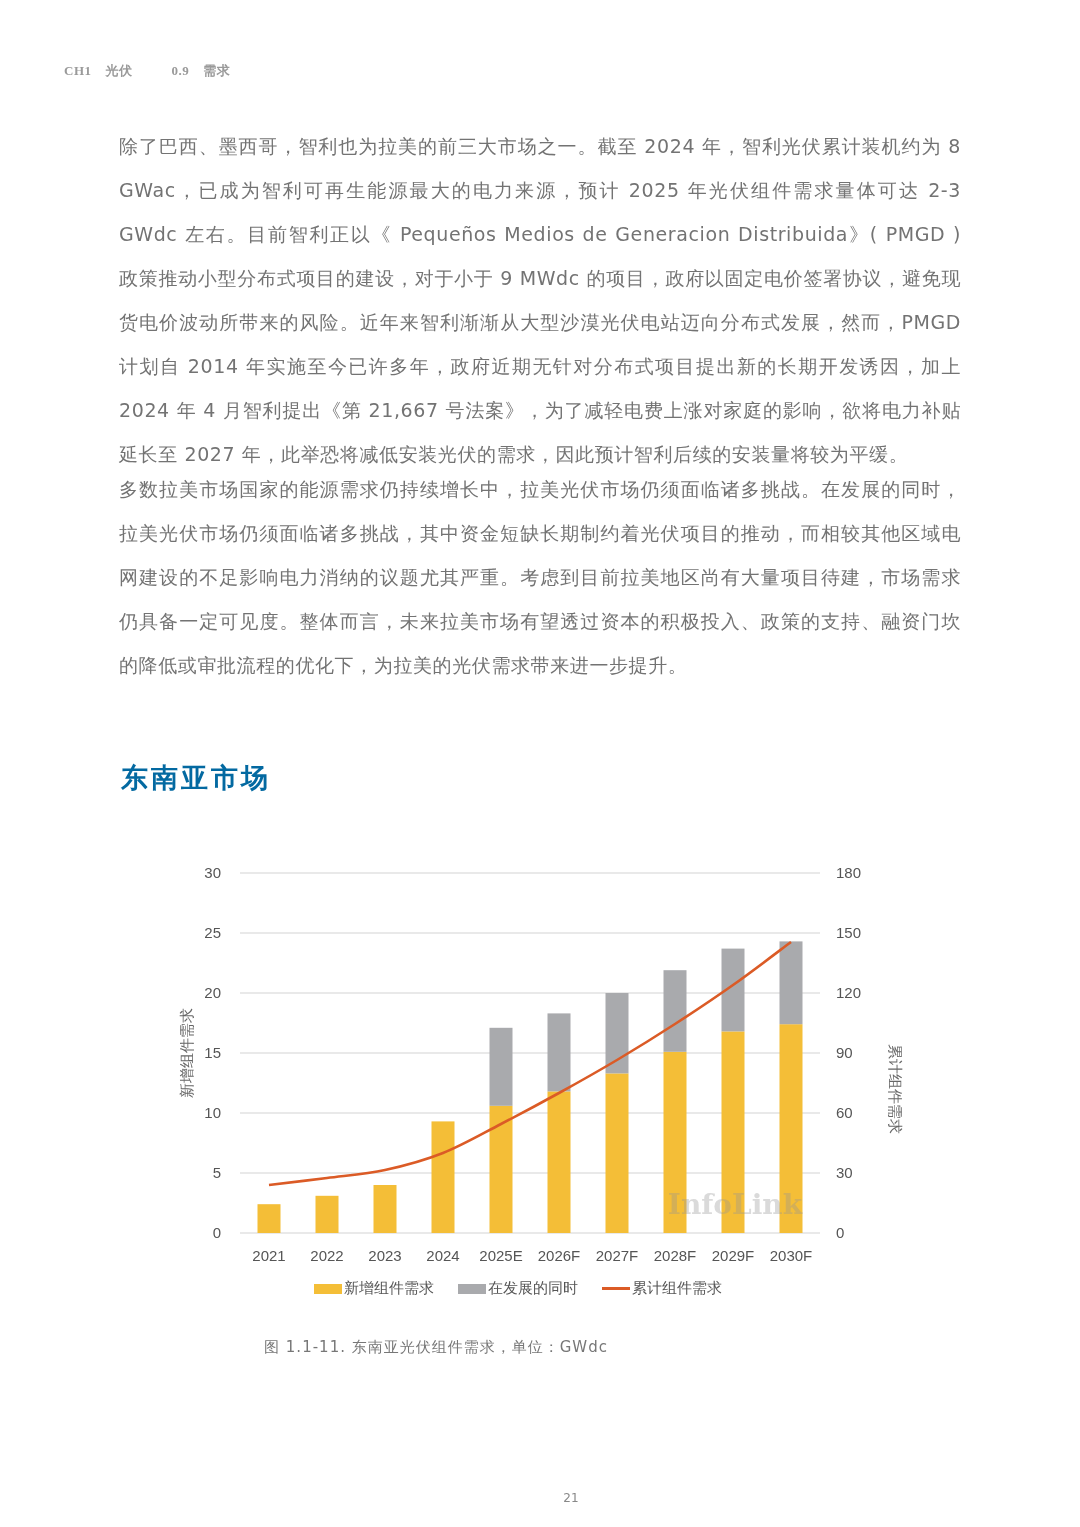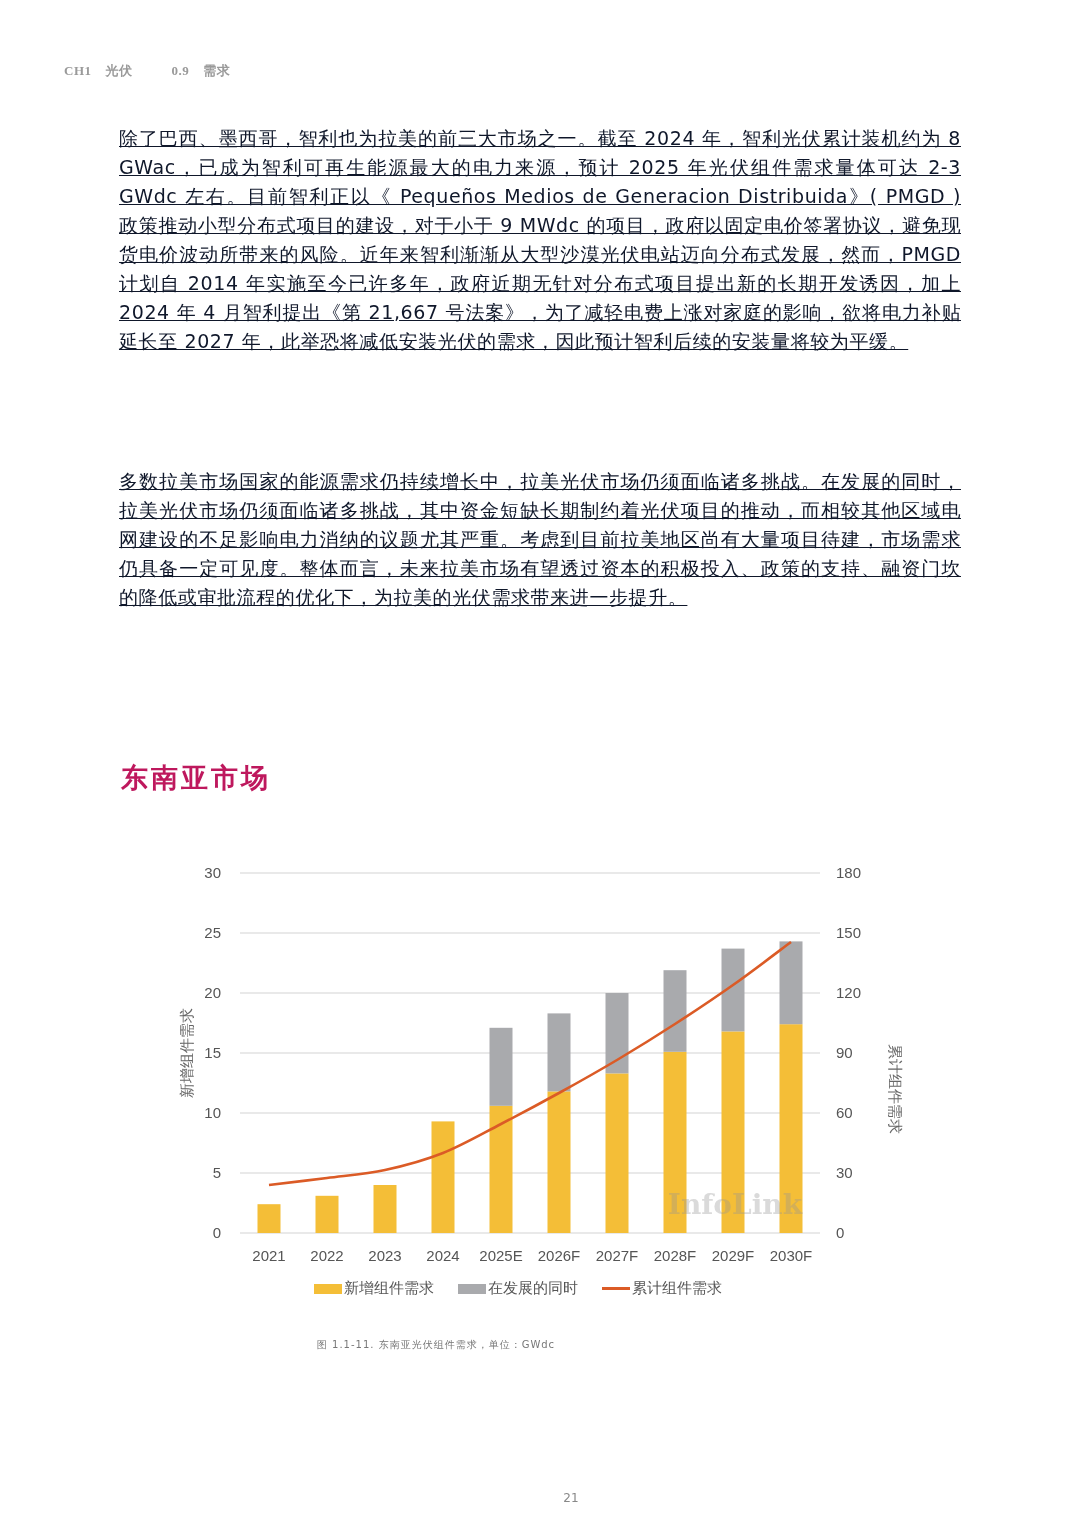--- a/index.html
+++ b/index.html
@@ -1,33 +1,33 @@
 <!DOCTYPE html>
 <html><head>
 <meta charset="utf-8">
 <style>
   html, body { margin: 0; padding: 0; background: #ffffff; }
   body { width: 1080px; height: 1527px; position: relative; overflow: hidden;
          font-family: "DejaVu Sans", "Liberation Sans", sans-serif; color: #3a3a3a; }
   .header { position: absolute; left: 64px; top: 62px; font-size: 13px; font-weight: bold; color: #9a9a9a; letter-spacing: 0.5px; }
   .header span { margin-right: 14px; font-family: Liberation Serif, serif; }
-  .para { position: absolute; left: 119px; width: 842px; font-size: 19px; line-height: 29px;
-          color: #0f172a; text-align: justify; letter-spacing: 0.6px; text-decoration: underline; }
+  .para { position: absolute; left: 119px; width: 842px; font-size: 19px; line-height: 44px;
+          color: #737373; text-align: justify; letter-spacing: 0.6px; }
   .p1 { top: 124px; }
   .p2 { top: 467px; }
-  .section-title { position: absolute; left: 121px; top: 760px; font-size: 27px; font-weight: bold; color: #be185d; letter-spacing: 3px; }
+  .section-title { position: absolute; left: 121px; top: 760px; font-size: 27px; font-weight: bold; color: #0369a1; letter-spacing: 3px; }
   .chart { position: absolute; left: 0; top: 850px; width: 1080px; height: 470px; }
   .chart svg { position: absolute; left: 0; top: 0; }
   .tick { font-family: "Liberation Sans", sans-serif; font-size: 15px; fill: #555; }
   .axis-title { font-family: "DejaVu Sans", sans-serif; font-size: 15px; fill: #666; }
   .legend { position: absolute; top: 1279px; left: 314px; display: flex; gap: 24px; font-size: 15px; color: #555; }
   .legend-item { display: flex; align-items: center; }
   .swatch { width: 28px; height: 10px; margin-right: 2px; }
   .swatch-line { width: 28px; height: 3px; margin-right: 2px; }
-  .caption { position: absolute; top: 1338px; left: 0; width: 872px; text-align: center; font-size: 10px; color: #777; letter-spacing: 1px; }
+  .caption { position: absolute; top: 1338px; left: 0; width: 872px; text-align: center; font-size: 15px; color: #777; letter-spacing: 1px; }
   .page-num { position: absolute; top: 1491px; left: 0; width: 1070px; text-align: center; font-size: 12px; color: #888; padding-left: 36px; }
 </style>
 </head>
 <body>
 
 <div class="header">
   <span>CH1</span><span style="margin-right:39px">光伏</span><span>0.9</span><span>需求</span>
 </div>
 
 <div class="para p1">除了巴西、墨西哥，智利也为拉美的前三大市场之一。截至 2024 年，智利光伏累计装机约为 8 GWac，已成为智利可再生能源最大的电力来源，预计 2025 年光伏组件需求量体可达 2-3 GWdc 左右。目前智利正以《 Pequeños Medios de Generacion Distribuida》( PMGD ) 政策推动小型分布式项目的建设，对于小于 9 MWdc 的项目，政府以固定电价签署协议，避免现货电价波动所带来的风险。近年来智利渐渐从大型沙漠光伏电站迈向分布式发展，然而，PMGD 计划自 2014 年实施至今已许多年，政府近期无针对分布式项目提出新的长期开发诱因，加上 2024 年 4 月智利提出《第 21,667 号法案》，为了减轻电费上涨对家庭的影响，欲将电力补贴延长至 2027 年，此举恐将减低安装光伏的需求，因此预计智利后续的安装量将较为平缓。</div>

